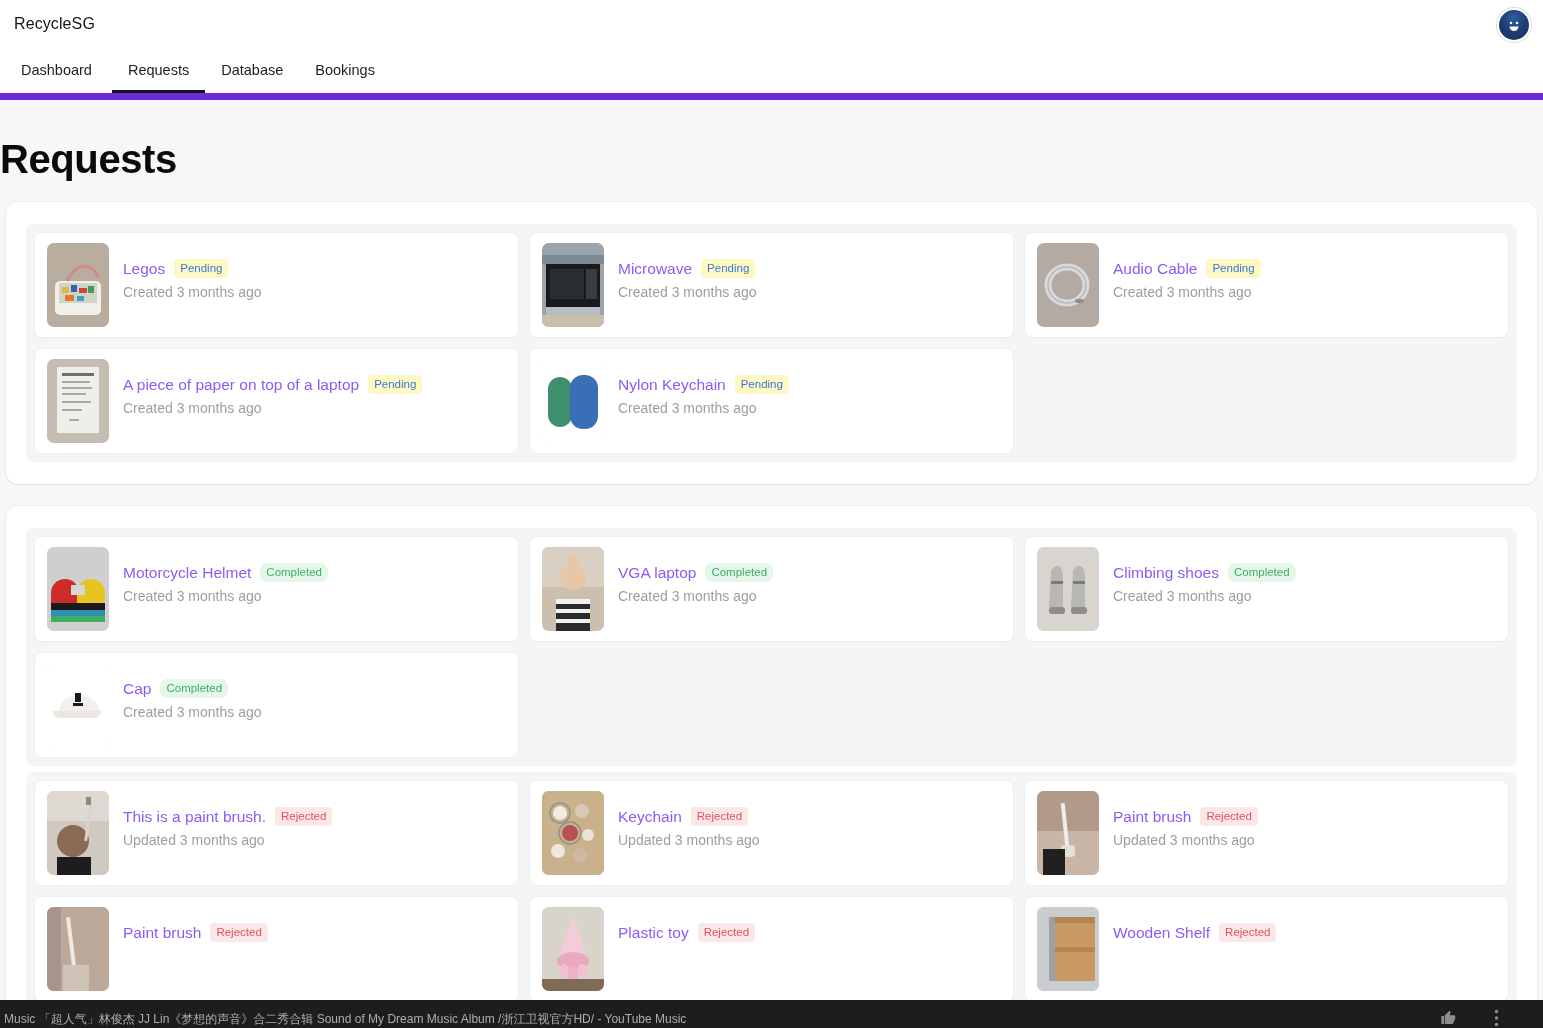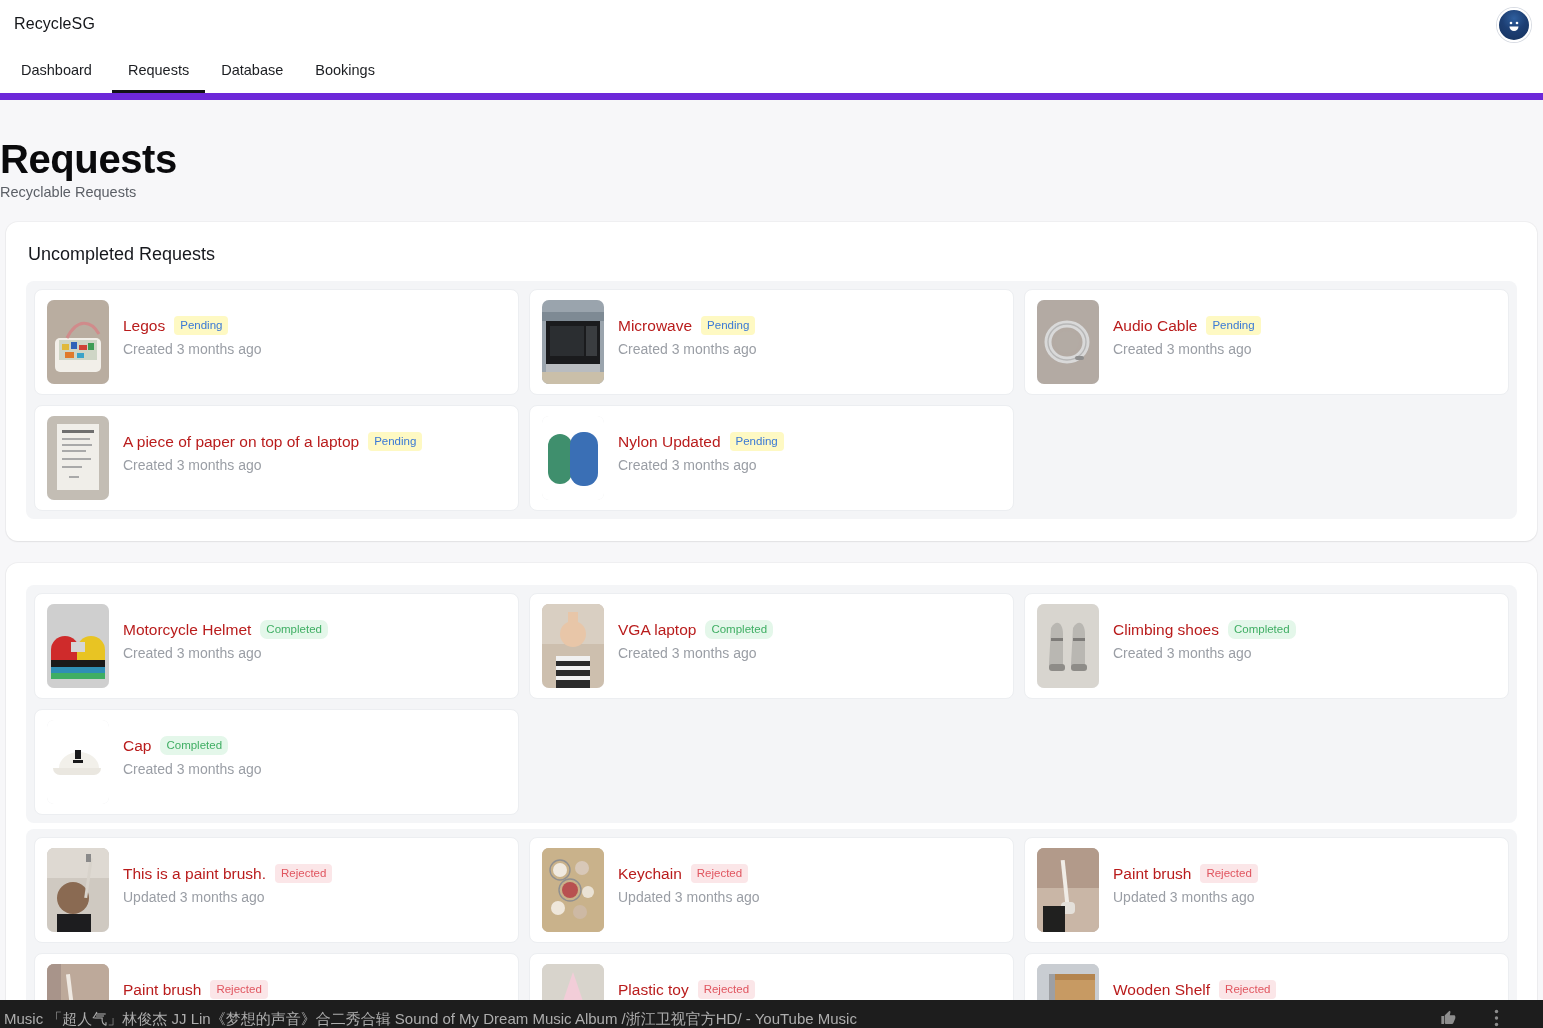--- a/index.html
+++ b/index.html
@@ -125,21 +125,21 @@
 
   .req-body { padding-top: 16px; min-width: 0; flex: 1 1 auto; }
   .req-titleline {
     display: flex;
     align-items: center;
     gap: 9px;
     white-space: nowrap;
   }
   .req-name {
     font-size: 15.5px;
-    color: #b91c1c;
+    color: #8b5cf6;
     line-height: 1.1;
   }
   .badge {
     font-size: 11.5px;
     line-height: 1;
     padding: 3.5px 6px 4px 6px;
     border-radius: 4px;
     white-space: nowrap;
   }
   .badge.pending   { background:#fef9c3; color:#3a79d6; }
@@ -158,21 +158,21 @@
     left: 0; bottom: 0;
     width: 1543px;
     height: 28px;
     background: #1d1d1d;
     color: #b9b9b9;
     display: flex;
     align-items: center;
     overflow: hidden;
   }
   .bb-text {
-    font-size: 15px;
+    font-size: 12px;
     color: #adadad;
     white-space: nowrap;
     padding-left: 4px;
     margin-top: 10px;
     flex: 1 1 auto;
     overflow: hidden;
   }
   .bb-icons {
     display: flex;
     align-items: center;
@@ -199,26 +199,24 @@
   <nav class="nav" id="nav-root">
       <div class="nav-item">Dashboard</div>
       <div class="nav-item active">Requests</div>
       <div class="nav-item">Database</div>
       <div class="nav-item">Bookings</div>
     </nav>
 </div>
 
 <div class="page-head">
   <h1 class="page-title">Requests</h1>
-  <div class="page-sub">Recyclable Requests</div>
 </div>
 
 <div id="sections-root">
     <div class="section">
-      <div class="section-title">Uncompleted Requests</div>
       <div class="grid-wrap">
         <div class="grid">
           <div class="req-card">
             <div class="thumb">
               <svg viewBox="0 0 62 84" preserveAspectRatio="none">
                 <rect width="62" height="84" fill="#b9ada0"></rect>
                 <rect x="8" y="38" width="46" height="34" rx="5" fill="#f2efe9"></rect>
                 <rect x="12" y="40" width="38" height="20" fill="#cfd6c6"></rect>
                 <rect x="15" y="44" width="7" height="6" fill="#e0b93a"></rect>
                 <rect x="24" y="42" width="6" height="7" fill="#2f63b8"></rect>
@@ -300,21 +298,21 @@
           <div class="req-card">
             <div class="thumb">
               <svg viewBox="0 0 62 84" preserveAspectRatio="none">
                 <rect width="62" height="84" fill="#ffffff"></rect>
                 <rect x="6" y="18" width="24" height="50" rx="12" fill="#3f8f6d"></rect>
                 <rect x="28" y="16" width="28" height="54" rx="13" fill="#3a6fb5"></rect>
               </svg>
             </div>
             <div class="req-body">
               <div class="req-titleline">
-                <span class="req-name">Nylon Updated</span>
+                <span class="req-name">Nylon Keychain</span>
                 <span class="badge pending">Pending</span>
               </div>
               <div class="req-meta">Created 3 months ago</div>
             </div>
           </div>
         </div>
       </div>
     </div>
     <div class="section">
       <div class="grid-wrap">

